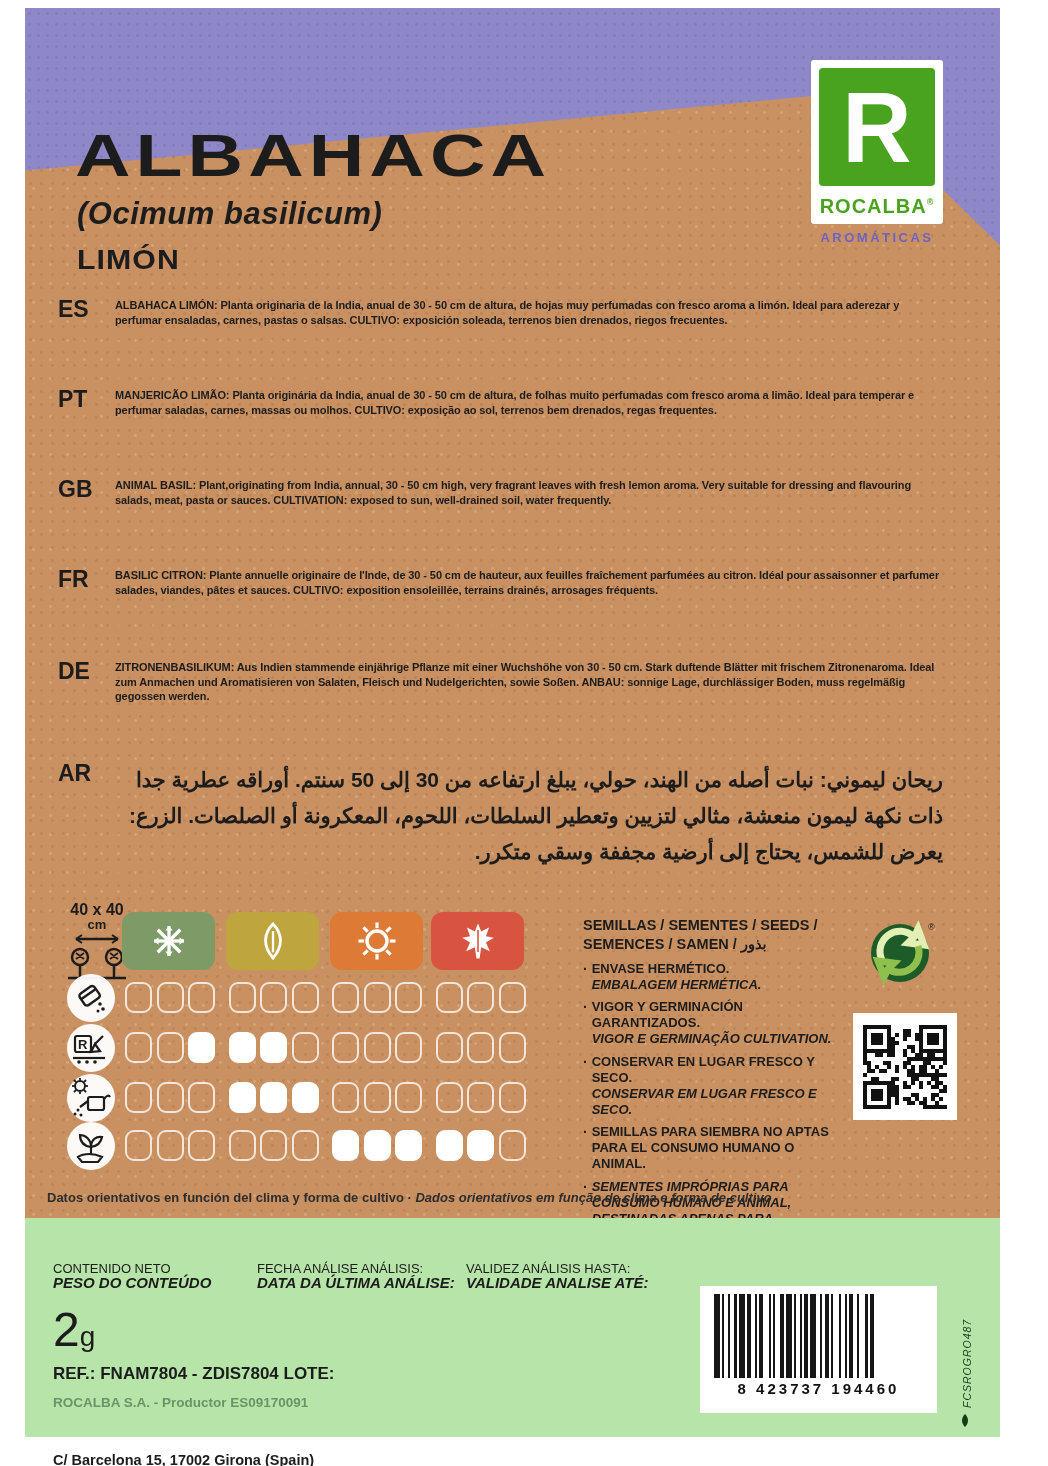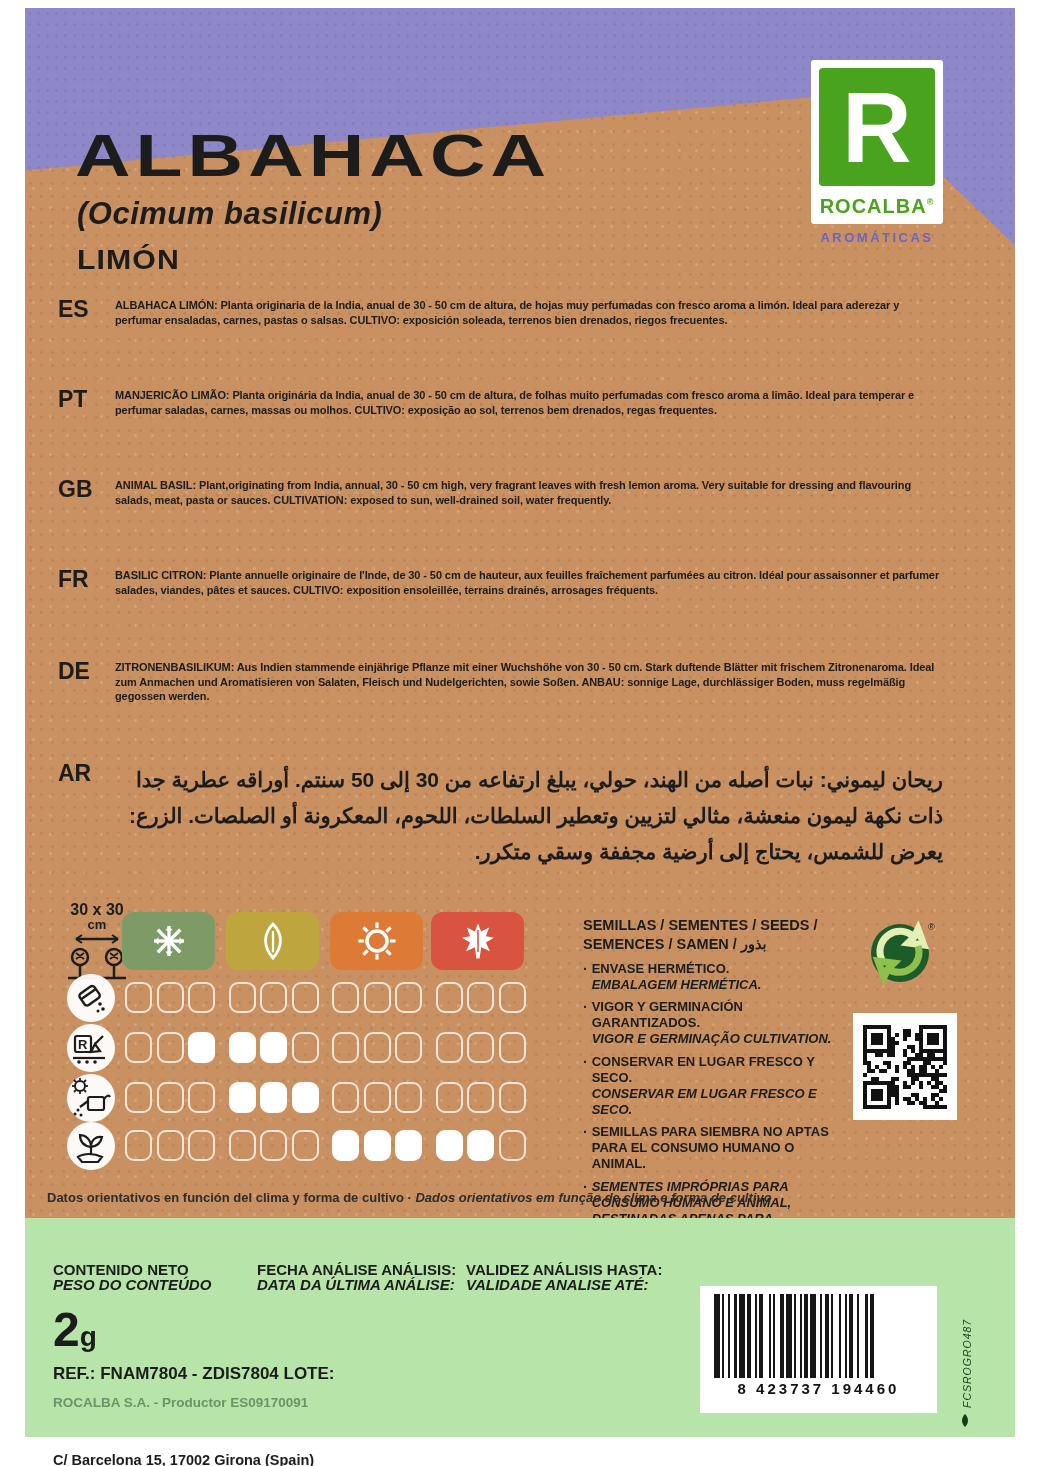--- a/index.html
+++ b/index.html
@@ -1,21 +1,21 @@
 <!DOCTYPE html>
 <html><head>
 <meta charset="utf-8">
 <style>
   html,body{margin:0;padding:0;}
   body{width:1048px;height:1466px;background:#ffffff;font-family:"Liberation Sans",sans-serif;color:#1c1c1c;position:relative;overflow:hidden;}
   .packet{position:absolute;left:25px;top:8px;width:975px;height:1429px;
     background-color:#c99162;
     background-image:radial-gradient(rgba(110,55,15,.13) 1px,transparent 1.6px),
                      radial-gradient(rgba(255,236,210,.20) 1px,transparent 1.6px);
-    background-size:11px 13px,17px 19px;padding-left:15px;}
+    background-size:11px 13px,17px 19px;}
   .purple-band{position:absolute;left:0;top:0;width:100%;height:250px;background:#8e88c8;
     background-image:radial-gradient(rgba(40,30,90,.10) 1px,transparent 1.6px);background-size:9px 11px;
     clip-path:polygon(0 0,100% 0,100% 95%,84% 34%,0 65%);}
   
   .title{position:absolute;left:50px;top:118px;font-size:60px;font-weight:700;letter-spacing:4px;transform:scaleX(1.28);transform-origin:left top;line-height:1;}
   .latin{position:absolute;left:52px;top:188px;font-size:31px;font-weight:700;font-style:italic;letter-spacing:0.5px;}
   .variety{position:absolute;left:52px;top:236px;font-size:28px;font-weight:700;letter-spacing:1px;transform:scaleX(1.08);transform-origin:left top;}
   
   .logo-box{position:absolute;left:786px;top:52px;width:132px;height:164px;background:#fff;border-radius:3px;}
   .logo-green{position:absolute;left:8px;top:8px;width:116px;height:118px;background:#4aa31f;border-radius:4px;display:flex;align-items:center;justify-content:center;}
@@ -51,24 +51,24 @@
   .green-dot{position:absolute;left:845px;top:912px;}
   .qr-box{position:absolute;left:828px;top:1005px;width:104px;height:107px;background:#fff;display:flex;align-items:center;justify-content:center;}
   .qr-grid{width:84px;height:84px;display:grid;grid-template-columns:repeat(21,1fr);grid-template-rows:repeat(21,1fr);}
   .qr-grid i{background:transparent;}
   .qr-grid i.on{background:#111;}
   .video-text{position:absolute;right:37px;top:1133px;text-align:right;color:#fff;font-size:22.5px;font-weight:700;line-height:1.2;}
   .footnote{position:absolute;left:22px;top:1182px;font-size:13px;font-weight:600;color:#2d2d2d;}
   .footnote .pt{font-style:italic;}
   
   .green-band{position:absolute;left:0;top:1210px;width:100%;height:219px;background:#b7e4a8;}
-  .gb-label{font-size:15px;font-weight:700;line-height:1;}
+  .gb-label{font-size:13px;font-weight:400;line-height:1;}
   .gb-label-it{font-size:15px;font-weight:700;font-style:italic;line-height:1;}
   .net-wrap{position:absolute;left:28px;top:44px;}
-  .net-value{position:absolute;left:28px;top:88px;font-weight:700;line-height:1;}
+  .net-value{position:absolute;left:28px;top:88px;font-weight:400;line-height:1;}
   .net-num{font-size:48px;}
   .net-unit{font-size:28px;}
   .ref-line{position:absolute;left:28px;top:146px;font-size:17px;font-weight:800;text-align:right;}
   .producer{position:absolute;left:28px;top:177px;font-size:13.5px;font-weight:600;color:rgba(45,80,45,.55);}
   .address{position:absolute;left:28px;top:198px;font-size:14.5px;font-weight:700;margin-top:36px;}
   .col2{position:absolute;left:232px;top:44px;}
   .col3{position:absolute;left:441px;top:44px;}
   .col2 .gb-label-it,.col3 .gb-label-it{}
   .barcode-box{position:absolute;left:675px;top:68px;width:237px;height:127px;background:#fff;padding:8px 14px 4px 14px;box-sizing:border-box;}
   .bars{display:flex;height:84px;}
@@ -115,21 +115,21 @@
   <div class="lang-block" style="top:650px">
     <div class="lang-code">DE</div>
     <div class="lang-text"><span class="lead">ZITRONENBASILIKUM:</span><span> Aus Indien stammende einjährige Pflanze mit einer Wuchshöhe von 30 - 50 cm. Stark duftende Blätter mit frischem Zitronenaroma. Ideal zum Anmachen und Aromatisieren von Salaten, Fleisch und Nudelgerichten, sowie Soßen. ANBAU: sonnige Lage, durchlässiger Boden, muss regelmäßig gegossen werden.</span></div>
   </div>
   <div class="lang-block" style="top:752px">
     <div class="lang-code">AR</div>
     <div class="lang-text rtl" dir="rtl"><span class="lead">ريحان ليموني:</span><span> نبات أصله من الهند، حولي، يبلغ ارتفاعه من 30 إلى 50 سنتم. أوراقه عطرية جدا ذات نكهة ليمون منعشة، مثالي لتزيين وتعطير السلطات، اللحوم، المعكرونة أو الصلصات. الزرع: يعرض للشمس، يحتاج إلى أرضية مجففة وسقي متكرر.</span></div>
   </div>
 
   <div class="spacing-block">
-    <div class="spacing-txt">30 x 30</div>
+    <div class="spacing-txt">40 x 40</div>
     <div class="spacing-unit">cm</div>
     <svg width="66" height="52" viewBox="0 0 66 52">
       <g stroke="#1c1c1c" stroke-width="2.5" fill="none">
         <line x1="12" y1="8" x2="54" y2="8"></line>
         <path d="M12 8 l6 -4 M12 8 l6 4 M54 8 l-6 -4 M54 8 l-6 4" stroke-width="2"></path>
         <circle cx="16" cy="26" r="8"></circle>
           <line x1="16" y1="34" x2="16" y2="47"></line>
         <circle cx="50" cy="26" r="8"></circle>
           <line x1="50" y1="34" x2="50" y2="47"></line>
         <line x1="4" y1="47" x2="62" y2="47"></line>

